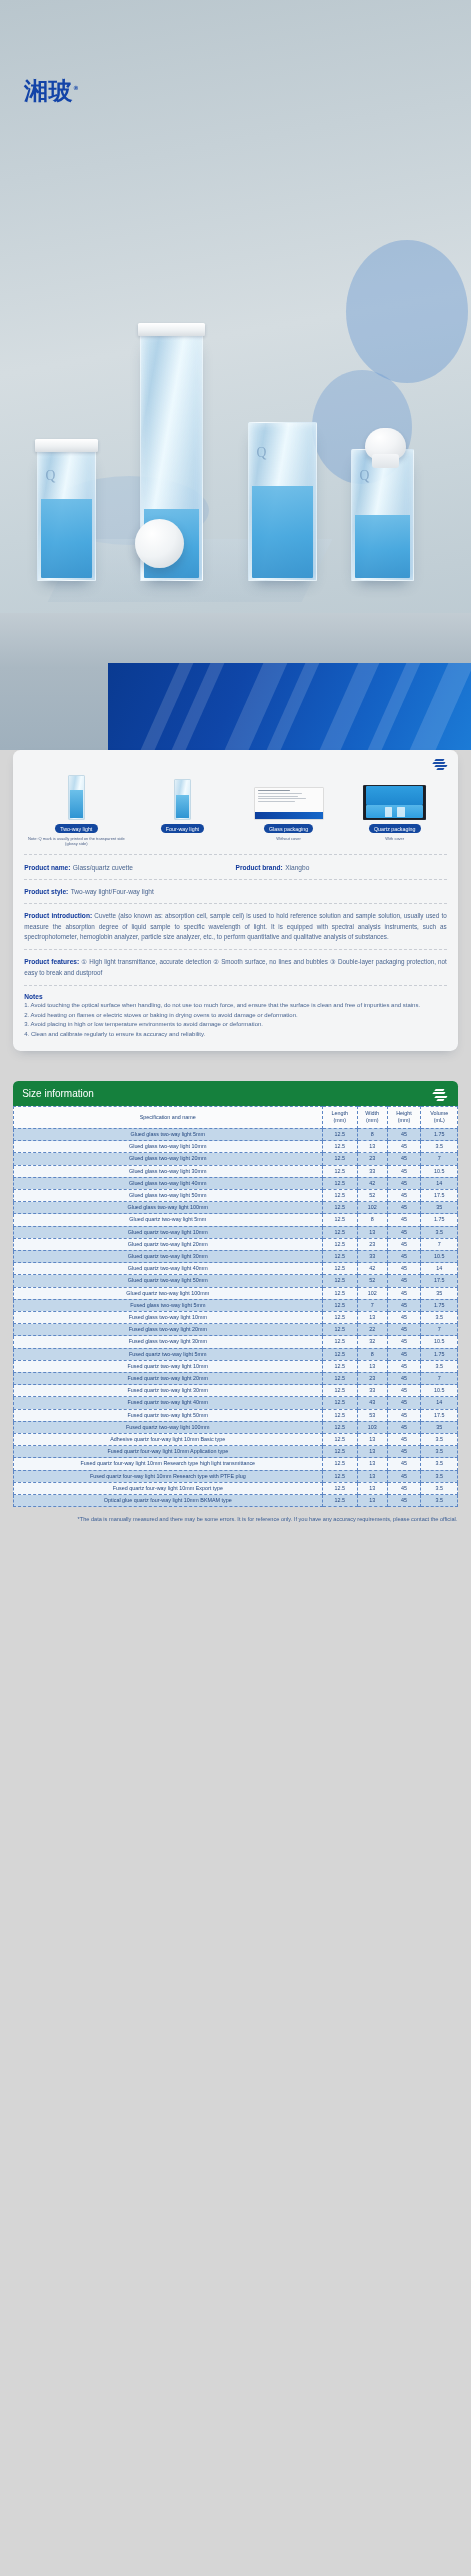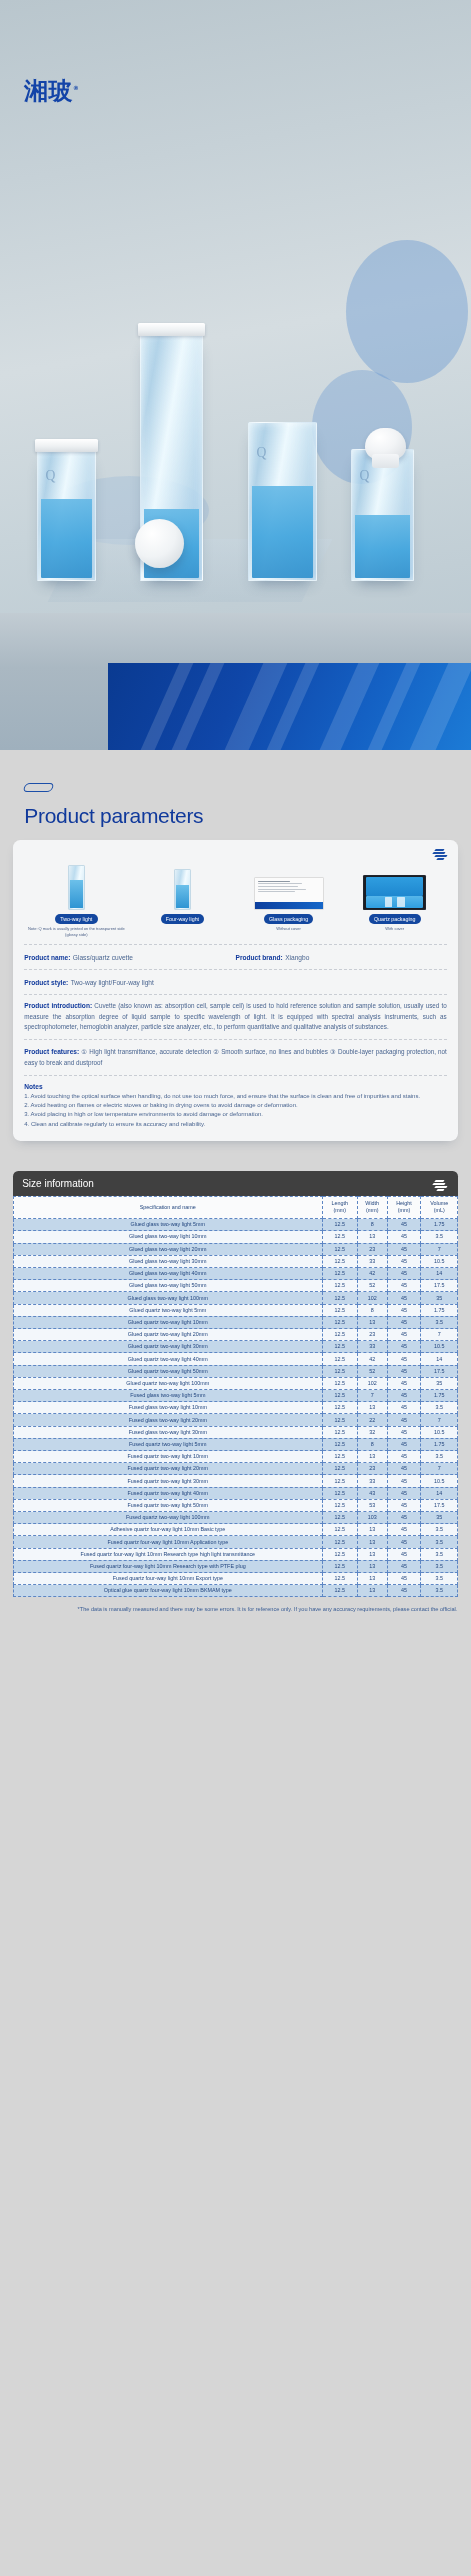--- a/index.html
+++ b/index.html
@@ -179,21 +179,21 @@
   .k { font-weight:bold; font-size:6.6px; color:#10399b; }
   .v { font-size:6.6px; color:#4a6590; }
   .para { font-size:6.3px; color:#4a6590; line-height:1.62; text-align:justify; }
   .para .k { font-weight:bold; color:#10399b; }
   .notes-h { font-weight:bold; font-size:6.6px; color:#10399b; margin-bottom:1.6px; }
   .notes-l { font-size:6px; color:#4a6590; line-height:1.58; }
 
   
   .size-wrap { margin:30px 12.7px 0; }
   .size-head {
-    background:#404040; color:#fff; border-radius:5.3px 5.3px 0 0;
+    background:#15803d; color:#fff; border-radius:5.3px 5.3px 0 0;
     padding:6.9px 9.5px; font-size:10px; position:relative;
   }
   .size-head .slash-mark span { background:#fff; }
   table { width:100%; border-collapse:collapse; background:#fafbfc; }
   th, td {
     border:0.5px dashed #5d86c4; font-size:5.4px; color:#24477f;
     text-align:center; padding:2.1px 1.6px; line-height:1.3;
   }
   th { font-weight:400; padding:3.7px 1.6px; background:#fafbfc; }
   td.spec { padding:2.1px 4.2px; }
@@ -245,24 +245,20 @@
           <i style="left:79px"></i>
           <i style="left:132px;width:24px"></i>
         <i style="left:174px"></i>
           <i style="left:227px;width:21px"></i>
           <i style="left:275px"></i>
         <i style="left:317px;width:26.4px"></i>
       </div>
     </div>
   </div>
 
-  <div class="section">
-    <div class="tag-pill"></div>
-    <div class="sec-title">Product parameters</div>
-  </div>
 
   <div class="card">
     <div class="slash-mark">
       <span></span>
         <span></span>
         <span></span>
         <span></span>
     </div>
 
     <div class="thumbs">

